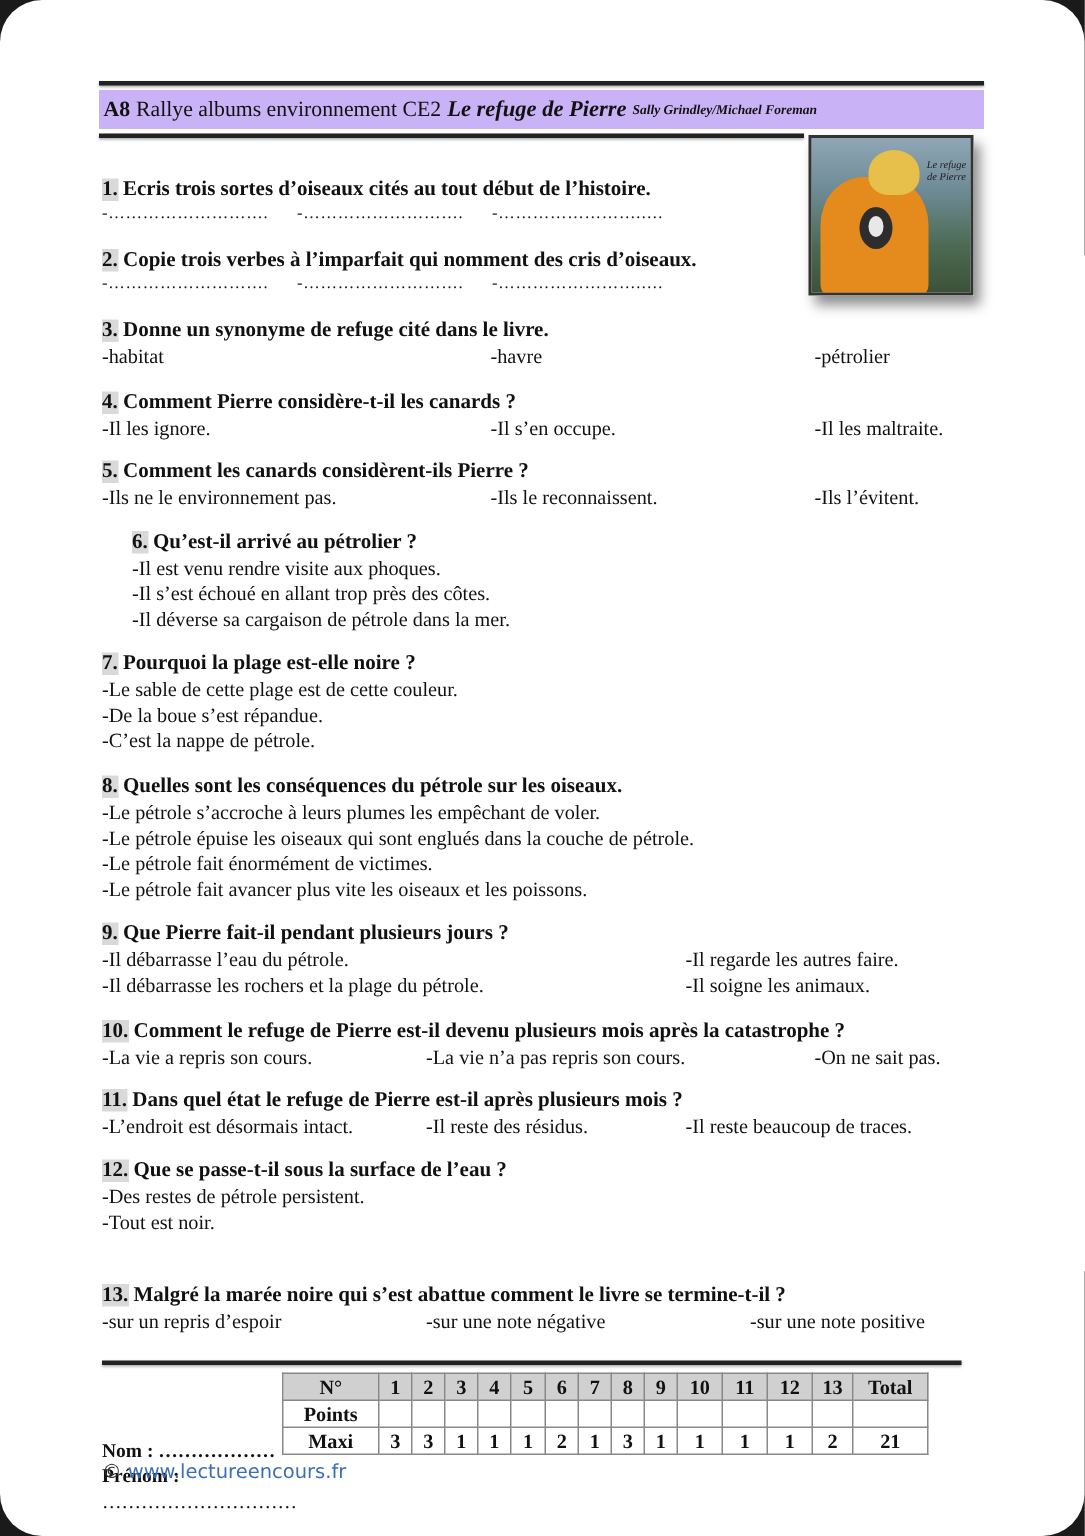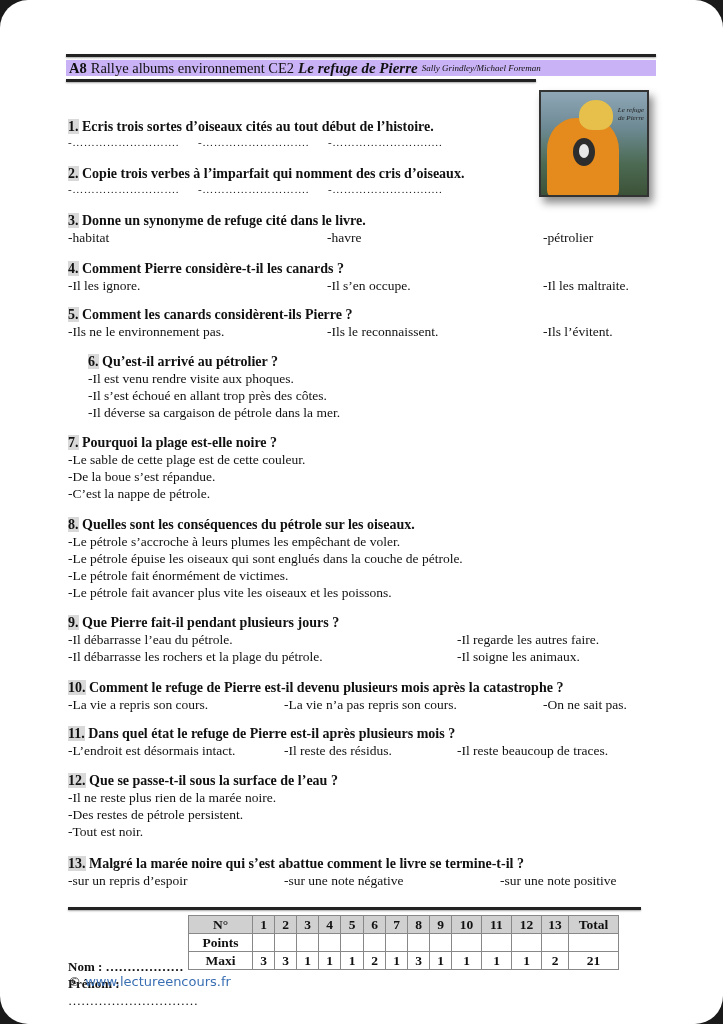--- a/index.html
+++ b/index.html
@@ -5,27 +5,27 @@
   * { box-sizing: border-box; margin: 0; padding: 0; }
   html, body { width: 723px; height: 1024px; background: #1a1a1a; overflow: hidden; }
   .page {
     position: absolute; left: 0; top: 0; width: 723px; height: 1024px;
     background: #ffffff; border-radius: 28px; overflow: hidden;
     font-family: "DejaVu Serif", "Liberation Serif", serif; color: #111;
   }
   .title-wrap { position: absolute; left: 66px; top: 54px; width: 590px; }
   .title-line-top { height: 3px; background: #222; box-shadow: 0 1px 2px rgba(0,0,0,0.35); }
   .title-bar {
-    margin-top: 3px; background: #c9b2f5; height: 16px; display: flex; align-items: center;
+    margin-top: 3px; background: #c9b2f5; height: 26px; display: flex; align-items: center;
     padding-left: 3px; white-space: nowrap; overflow: hidden;
   }
   .title-bar .code { font-weight: bold; font-size: 14.5px; font-family: "Liberation Serif", serif; }
   .title-bar .main { font-size: 14.5px; font-family: "Liberation Serif", serif; margin-left: 4px; }
   .title-bar .book { font-weight: bold; font-style: italic; font-size: 15px; font-family: "Liberation Serif", serif; margin-left: 4px; }
-  .title-bar .authors { font-weight: normal; font-style: italic; font-size: 9px; font-family: "Liberation Serif", serif; margin-left: 4px; }
+  .title-bar .authors { font-weight: bold; font-style: italic; font-size: 9px; font-family: "Liberation Serif", serif; margin-left: 4px; }
   .title-line-bottom { margin-top: 3px; height: 3px; background: #222; box-shadow: 0 1px 2px rgba(0,0,0,0.35); width: 470px; }
 
   .cover {
     position: absolute; left: 539px; top: 90px; width: 110px; height: 107px;
     border: 2px solid #333; box-shadow: 4px 6px 8px rgba(0,0,0,0.45);
     background: linear-gradient(180deg, #8fa6b6 0%, #6d8a94 35%, #4c6a52 70%, #3c5238 100%);
     overflow: hidden;
   }
   .cover .boy-head { position: absolute; left: 38px; top: 8px; width: 34px; height: 30px; background: #e6c04a; border-radius: 50% 50% 40% 40%; }
   .cover .boy-body { position: absolute; left: 6px; top: 26px; width: 72px; height: 80px; background: #e58a1c; border-radius: 40% 40% 10% 10%; }
@@ -174,21 +174,20 @@
       <div class="q-title"><span class="q-num">11.</span> <span>Dans quel état le refuge de Pierre est-il après plusieurs mois ?</span></div>
       <div class="row" style="position:relative;height:17px;">
         <span class="c" style="left:0">-L’endroit est désormais intact.</span>
         <span class="c" style="left:216px">-Il reste des résidus.</span>
         <span class="c" style="left:389px">-Il reste beaucoup de traces.</span>
       </div>
     </div>
 
     <div class="q" style="top:772px;">
       <div class="q-title"><span class="q-num">12.</span> <span>Que se passe-t-il sous la surface de l’eau ?</span></div>
-      <div class="ans">-Il ne reste plus rien de la marée noire.</div>
       <div class="ans">-Des restes de pétrole persistent.</div>
       <div class="ans">-Tout est noir.</div>
     </div>
 
     <div class="q" style="top:855px;">
       <div class="q-title"><span class="q-num">13.</span> <span>Malgré la marée noire qui s’est abattue comment le livre se termine-t-il ?</span></div>
       <div class="row" style="position:relative;height:17px;">
         <span class="c" style="left:0">-sur un repris d’espoir</span>
         <span class="c" style="left:216px">-sur une note négative</span>
         <span class="c" style="left:432px">-sur une note positive</span>

